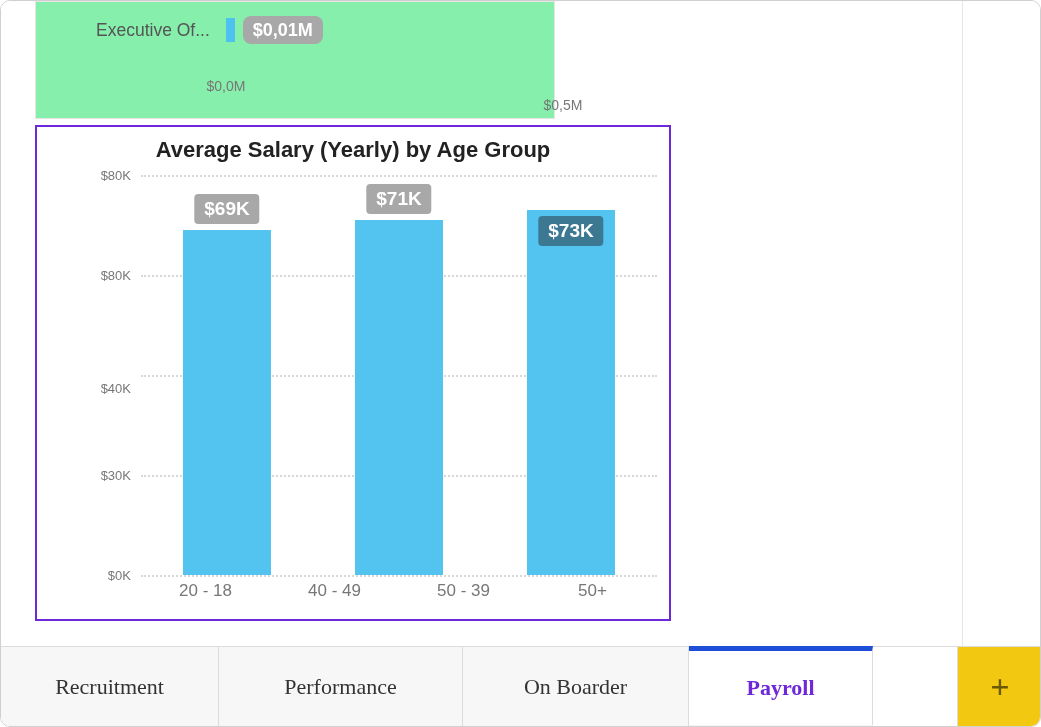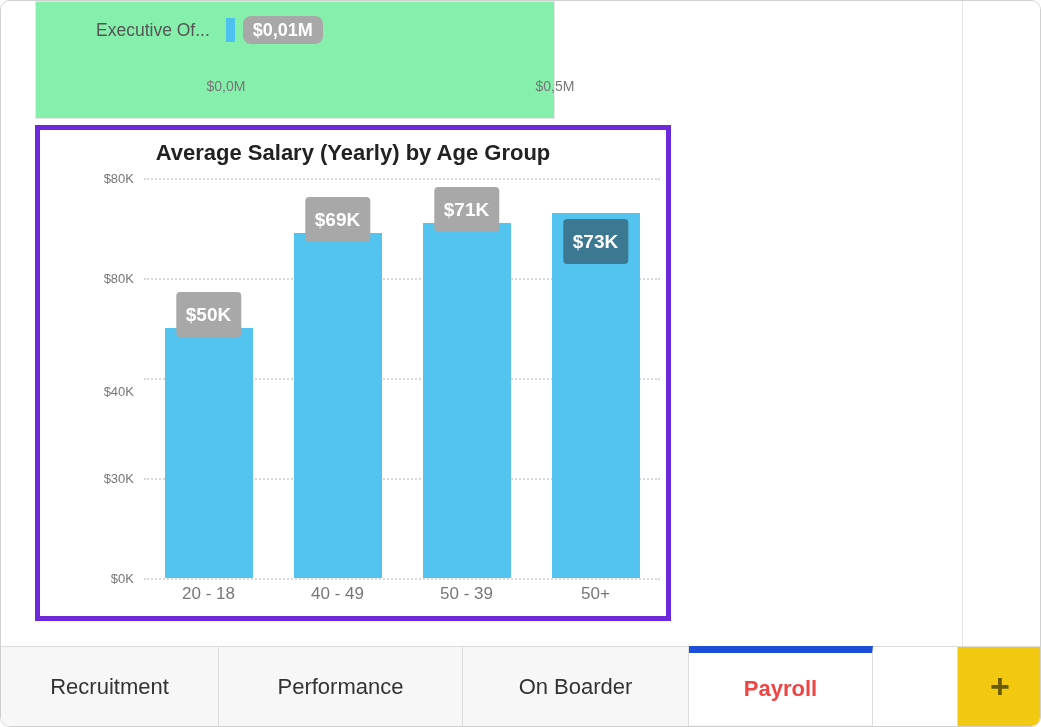--- a/index.html
+++ b/index.html
@@ -29,21 +29,21 @@
     border-radius: 8px; display: flex; align-items: center;
   }
   .upper-ticks {
     position: absolute; left: 190px; top: 76px; width: 440px; height: 26px;
     display: flex; justify-content: space-between; color: #777; font-size: 14px;
   }
   .upper-tick { position: absolute; transform: translateX(-50%); }
 
   .lower-chart {
     position: absolute; left: 34px; top: 124px; width: 636px; height: 496px;
-    border: 5px solid #6d28d9; background: #fff;
+    border: 2px solid #6d28d9; background: #fff;
   }
   .chart-title {
     position: absolute; left: 0; right: 0; top: 10px; text-align: center;
     font-size: 22px; font-weight: 600; color: #222;
   }
   .plot {
     position: absolute; left: 28px; top: 48px; width: 592px; height: 400px;
   }
   .y-axis {
     position: absolute; left: 0; top: 0; width: 70px; height: 400px;
@@ -65,21 +65,21 @@
   }
   .bar-slot {
     flex: 1; position: relative; height: 100%;
     display: flex; justify-content: center; align-items: flex-end;
   }
   .bar {
     width: 88px; background: #53c3ef; position: relative;
   }
   .bar-pill {
     position: absolute; left: 50%; transform: translateX(-50%);
-    height: 45px; padding: 0 10px; border-radius: 4px;
+    height: 30px; padding: 0 10px; border-radius: 4px;
     color: #fff; font-size: 19px; font-weight: 600;
     display: flex; align-items: center; white-space: nowrap;
     top: -36px;
   }
   .bar-pill.gray { background: #a8a8a8; }
   .bar-pill.blue { background: #3d7893; top: 6px; }
   .x-axis {
     position: absolute; left: 76px; top: 406px; width: 516px; height: 30px;
     display: flex;
   }
@@ -88,28 +88,28 @@
   }
 
   .report-bg-dots {
     position: absolute; left: 0; top: 130px; width: 34px; height: 500px;
     background-image: radial-gradient(circle, #dcdcdc 1px, transparent 1.5px);
     background-size: 16px 16px; opacity: .6;
   }
 
   .tabs {
     position: absolute; left: 0; bottom: 0; width: 1041px; height: 80px;
-    display: flex; border-top: 1px solid #dcdcdc; background: #f5f5f5;
+    display: flex; border-top: 1px solid #dcdcdc; background: #f5f5f5; font-family: Liberation Serif, serif;
   }
   .tab {
     flex: 0 0 auto; height: 100%; display: flex; align-items: center; justify-content: center;
     font-size: 22px; color: #333; border-right: 1px solid #dcdcdc;
     background: #f7f7f7; cursor: pointer; user-select: none;
   }
-  .tab.active { background: #fff; font-weight: 700; color: #ef4444; border-top: 7px solid #1d4ed8; margin-top: -1px; }
+  .tab.active { background: #fff; font-weight: 700; color: #6d28d9; border-top: 5px solid #1d4ed8; margin-top: -1px; }
   .tab-add {
     width: 84px; background: #f2c811; color: #6a5a00; font-size: 34px; font-weight: 700;
     display: flex; align-items: center; justify-content: center; cursor: pointer;
     border-right: none;
   }
   .tab-filler { flex: 1; background: #fff; border-right: 1px solid #dcdcdc; }
   .tab-w1 { width: 218px; }
   .tab-w2 { width: 226px; }
   .tab-w3 { width: 244px; }
   .tab-w4 { width: 184px; }
@@ -131,21 +131,21 @@
     <div class="upper-chart">
       <div class="upper-row">
         <span class="upper-row-label">Executive Of...</span>
         <div class="upper-bar-wrap">
           <div class="upper-bar" id="upper-bar" style="width: 8.8px;"></div>
           <div class="upper-pill" id="upper-pill" style="left: 16.8px;">$0,01M</div>
         </div>
       </div>
       <div class="upper-ticks">
         <span class="upper-tick" id="upper-tick-0" style="left: 0px;">$0,0M</span>
-        <span class="upper-tick" id="upper-tick-1" style="left: 329px;">$0,5M</span>
+        <span class="upper-tick" id="upper-tick-1" style="left: 337px; margin-top: 19px;">$0,5M</span>
       </div>
     </div>
 
     <div class="lower-chart">
       <div class="chart-title">Average Salary (Yearly) by Age Group</div>
       <div class="plot">
         <div class="y-axis" id="y-axis">
             <div class="y-tick" style="top: 400px;">$0K</div>
             <div class="y-tick" style="top: 300px;">$30K</div>
             <div class="y-tick" style="top: 213px;">$40K</div>
@@ -153,25 +153,20 @@
             <div class="y-tick" style="top: 0px;">$80K</div>
           </div>
         <div class="grid" id="grid">
             <div class="gridline" style="top: 400px;"></div>
             <div class="gridline" style="top: 300px;"></div>
             <div class="gridline" style="top: 200px;"></div>
             <div class="gridline" style="top: 100px;"></div>
             <div class="gridline" style="top: 0px;"></div>
           </div>
         <div class="bars" id="bars">
-            <div class="bar-slot">
-              <div class="bar" style="height: 250px;">
-                <div class="bar-pill gray">$50K</div>
-              </div>
-            </div>
             <div class="bar-slot">
               <div class="bar" style="height: 345px;">
                 <div class="bar-pill gray">$69K</div>
               </div>
             </div>
             <div class="bar-slot">
               <div class="bar" style="height: 355px;">
                 <div class="bar-pill gray">$71K</div>
               </div>
             </div>

